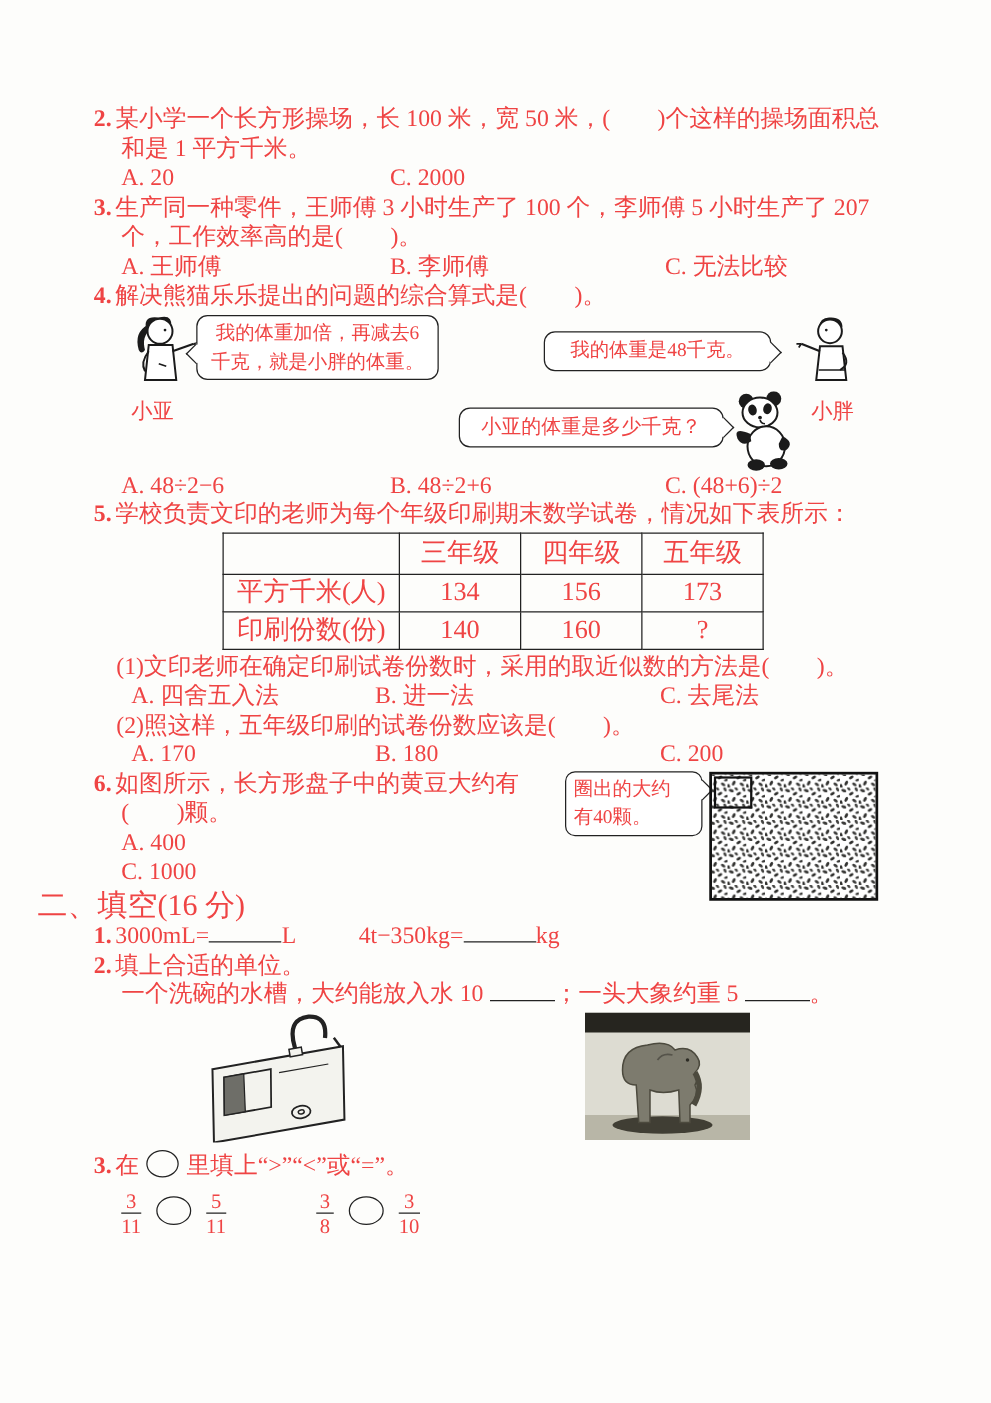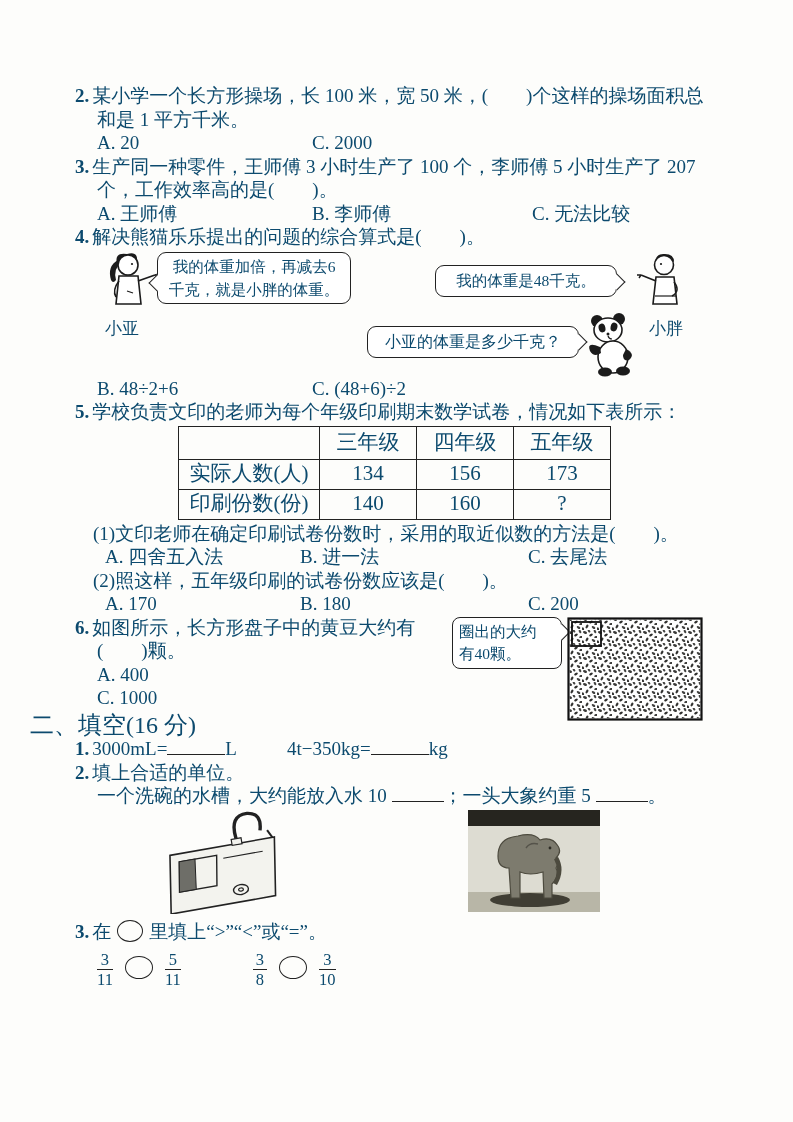--- a/index.html
+++ b/index.html
@@ -1,20 +1,20 @@
 <!DOCTYPE html>
 <html><head>
 <meta charset="utf-8">
 <style>
   html,body { margin:0; padding:0; background:#e8e8e6; }
   .page {
     position:relative; width:793px; height:1122px; margin:0 auto;
     background:#fdfdfb; overflow:hidden;
     font-family:"Liberation Serif","DejaVu Serif",serif;
-    color:#0c4a6e;
+    color:#ef4444;
   }
   .content { position:absolute; left:75px; top:84px; width:676px; font-size:19px; line-height:23.5px; }
   .qnum { font-weight:bold; margin-right:3px; }
   .cont { padding-left:22px; }
   .opts { display:grid; grid-template-columns:215px 220px auto; padding-left:22px; }
   .opts.sub { padding-left:30px; grid-template-columns:195px 228px auto; }
   .subline { padding-left:18px; }
 
   
   .fig4 { position:relative; height:128px; }
@@ -146,36 +146,37 @@
           <ellipse cx="30" cy="44" rx="15" ry="16" fill="#fff" stroke="#1b1b1b" stroke-width="1.6"></ellipse>
           <path d="M17 34 Q3 28 7 38 Q11 45 18 40 Z" fill="#1b1b1b"></path>
           <path d="M43 36 Q53 41 46 47 Q40 49 40 42 Z" fill="#1b1b1b"></path>
           <ellipse cx="22" cy="59" rx="7" ry="4.6" fill="#1b1b1b"></ellipse>
           <ellipse cx="40" cy="58" rx="7" ry="4.6" fill="#1b1b1b"></ellipse>
         </svg>
       </div>
     </div>
 
     <div class="opts">
+      <span>A. 48÷2−6</span>
       <span>B. 48÷2+6</span>
       <span>C. (48+6)÷2</span>
     </div>
 
     <div><span class="qnum">5.</span><span>学校负责文印的老师为每个年级印刷期末数学试卷，情况如下表所示：</span></div>
 
     <table class="q5t">
       <tbody>
           <tr class="hd">
         <td class="lab"></td>
         <td class="val">三年级</td>
         <td class="val">四年级</td>
         <td class="val">五年级</td>
       </tr>
       <tr>
-        <td class="lab">实际人数(人)</td>
+        <td class="lab">平方千米(人)</td>
         <td class="val">134</td>
         <td class="val">156</td>
         <td class="val">173</td>
       </tr>
       <tr>
         <td class="lab">印刷份数(份)</td>
         <td class="val">140</td>
         <td class="val">160</td>
         <td class="val">?</td>
       </tr>

